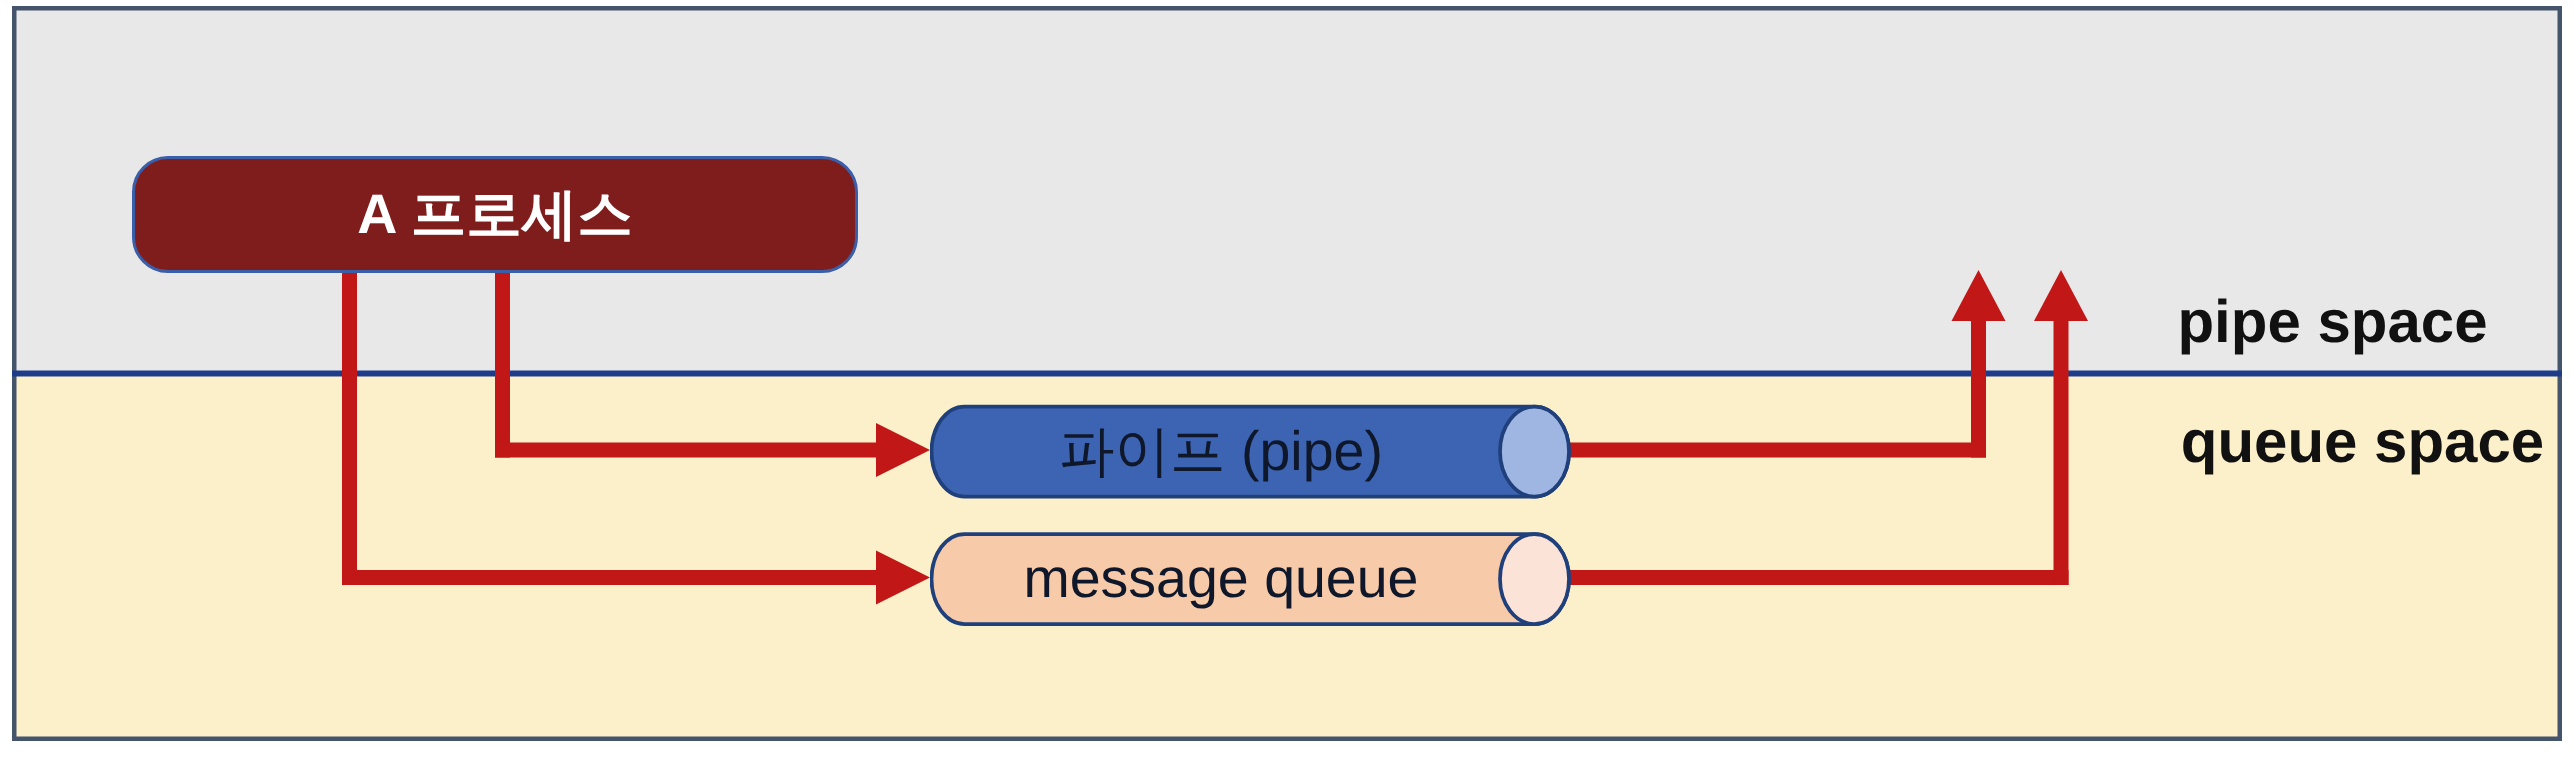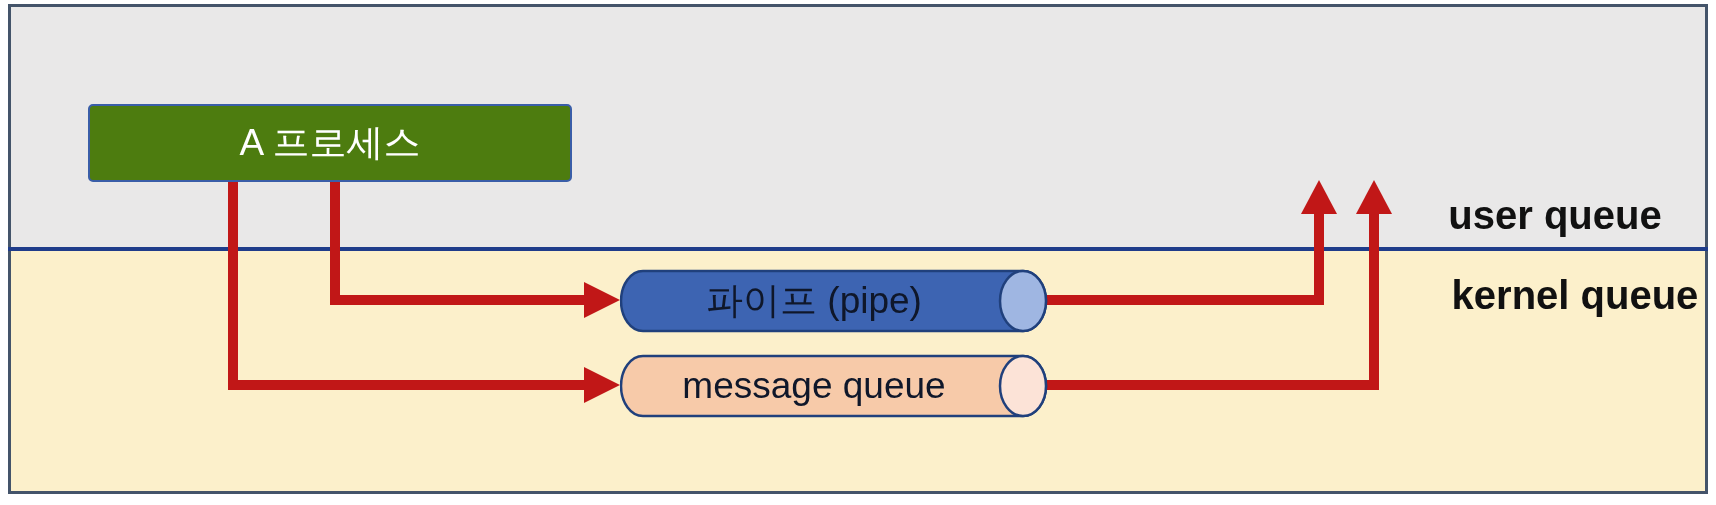--- a/index.html
+++ b/index.html
@@ -24,23 +24,23 @@
   
   .region-label {
     position:absolute; z-index:4; color:#111111; font-weight:bold;
     font-size:40px; line-height:1.05; white-space:nowrap; text-align:center;
   }
   .label-user   { left:1445px; top:194px; width:220px; }
   .label-kernel { left:1450px; top:274px; width:250px; }
 
   
   .proc {
-    position:absolute; z-index:3; background:#4d7c0f; border:2.5px solid #3A5EA8;
-    border-radius:5px; display:flex; align-items:center; justify-content:center;
-    color:#ffffff; font-weight:normal; font-size:37px; white-space:nowrap;
+    position:absolute; z-index:3; background:#7f1d1d; border:2.5px solid #3A5EA8;
+    border-radius:24px; display:flex; align-items:center; justify-content:center;
+    color:#ffffff; font-weight:bold; font-size:37px; white-space:nowrap;
   }
   .proc-a { left:88px;  top:104px; width:484px; height:78px; }
   .proc-b { left:1078px; top:104px; width:474px; height:76px; }
 
   
   .cyl { position:absolute; z-index:3; width:428px; height:64px; }
   .cyl-pipe { left:620px; top:269px; }
   .cyl-mq   { left:620px; top:354px; }
   .cyl svg { position:absolute; left:0; top:0; display:block; }
   .cyl-label {
@@ -110,16 +110,16 @@
   </div>
 
   <div class="cyl cyl-mq">
     <svg width="428" height="64" viewBox="0 0 428 64">
       <path d="M 23 2 L 403 2 A 23 30 0 0 1 403 62 L 23 62 A 22 30 0 0 1 23 2 Z" fill="#F7CAA9" stroke="#20407C" stroke-width="2.5"></path>
       <ellipse cx="403" cy="32" rx="23" ry="30" fill="#FCE3D7" stroke="#20407C" stroke-width="2.5"></ellipse>
     </svg>
     <div class="cyl-label">message queue</div>
   </div>
 
-  <div class="region-label label-user">user queue</div>
-  <div class="region-label label-kernel">kernel queue</div>
+  <div class="region-label label-user">pipe space</div>
+  <div class="region-label label-kernel">queue space</div>
 
 </div>
 
 </body></html>

